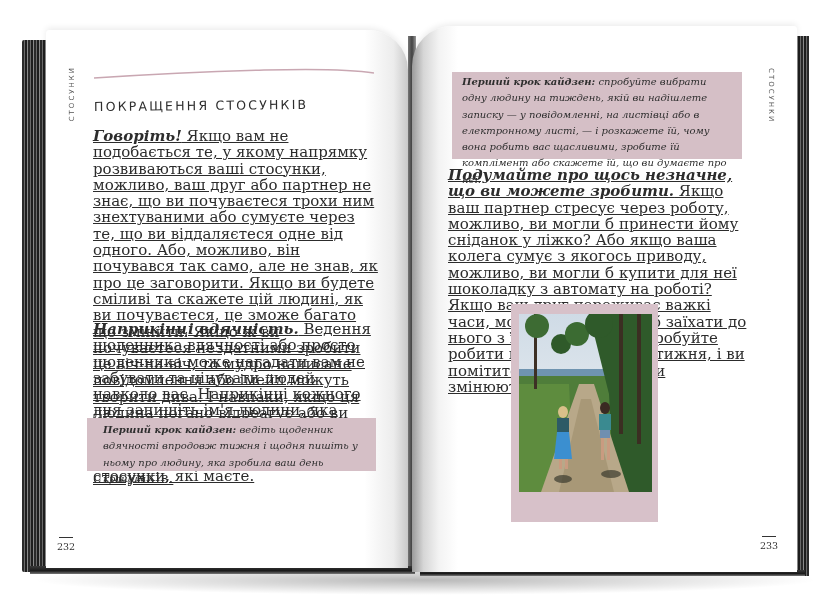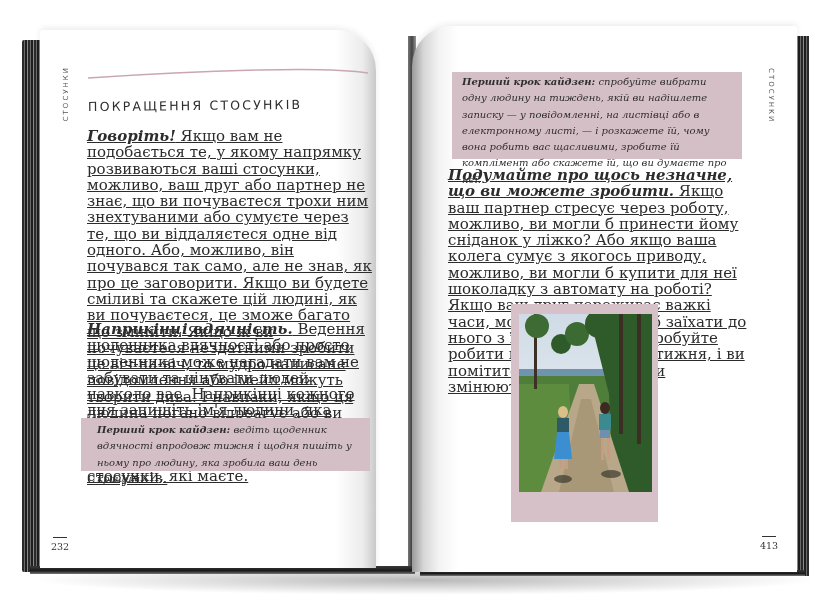--- a/index.html
+++ b/index.html
@@ -30,21 +30,21 @@
   }
   .edge-bottom-right {
     position: absolute; left: 420px; top: 570px; width: 385px; height: 6px;
     background: linear-gradient(180deg, #3a3a3a, #1a1a1a 60%, #777 100%);
   }
   .page {
     position: absolute; background: #ffffff;
     overflow: hidden;
   }
   .page-left {
-    left: 40px; top: 30px; width: 336px; height: 538px;
+    left: 46px; top: 30px; width: 362px; height: 538px;
     border-radius: 4px 40px 0 0;
     background: linear-gradient(90deg, #ffffff 0%, #ffffff 88%, #ececec 96%, #c9c9c9 100%);
     box-shadow: 0 -2px 6px rgba(0,0,0,0.08);
   }
   .page-right {
     left: 412px; top: 26px; width: 385px; height: 546px;
     border-radius: 40px 4px 0 0;
     background: linear-gradient(90deg, #9a9a9a 0%, #d6d6d6 3%, #f3f3f3 7%, #ffffff 12%, #ffffff 100%);
     box-shadow: 0 -2px 6px rgba(0,0,0,0.08);
   }
@@ -177,14 +177,14 @@
         <ellipse cx="86" cy="94" rx="5" ry="6" fill="#3a2a22"></ellipse>
         <rect x="80" y="100" width="12" height="16" fill="#3a8a90"></rect>
         <rect x="81" y="116" width="10" height="8" fill="#6f8fb0"></rect>
         <rect x="82" y="124" width="3" height="22" fill="#c99b80"></rect>
         <rect x="88" y="124" width="3" height="22" fill="#c99b80"></rect>
         <ellipse cx="92" cy="160" rx="10" ry="4" fill="#3a3a2e" opacity="0.7"></ellipse>
       </svg>
     </div>
   </div>
 
-  <div class="page-num" style="left:345px; top:510px; width:24px;">413</div>
+  <div class="page-num" style="left:345px; top:510px; width:24px;">233</div>
 </div>
 
 </body></html>

